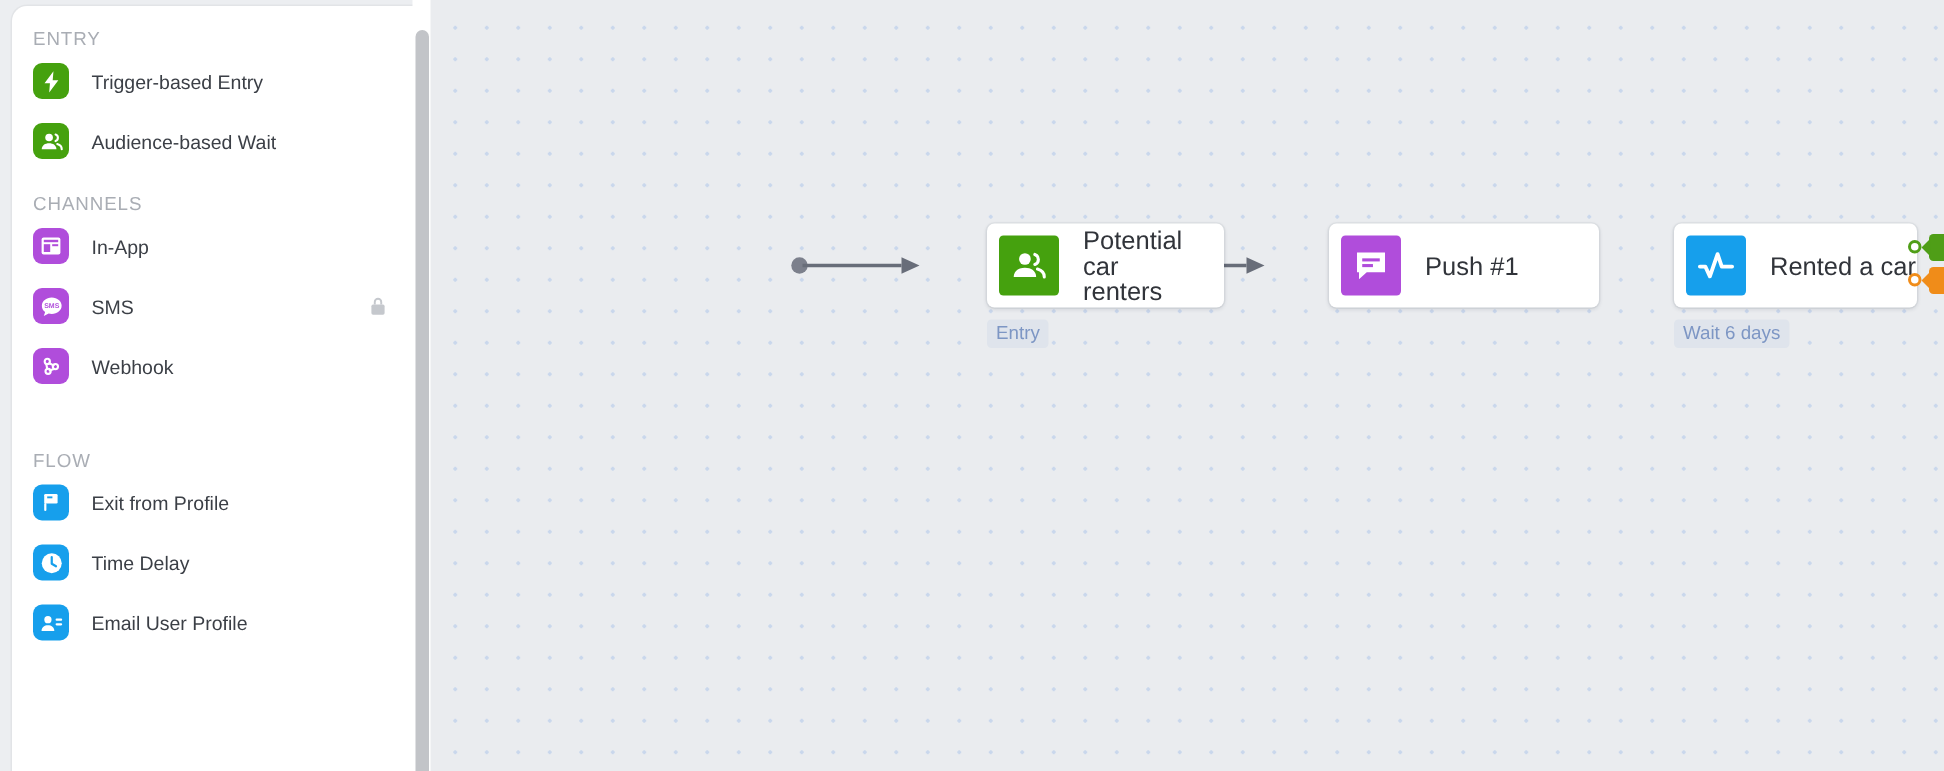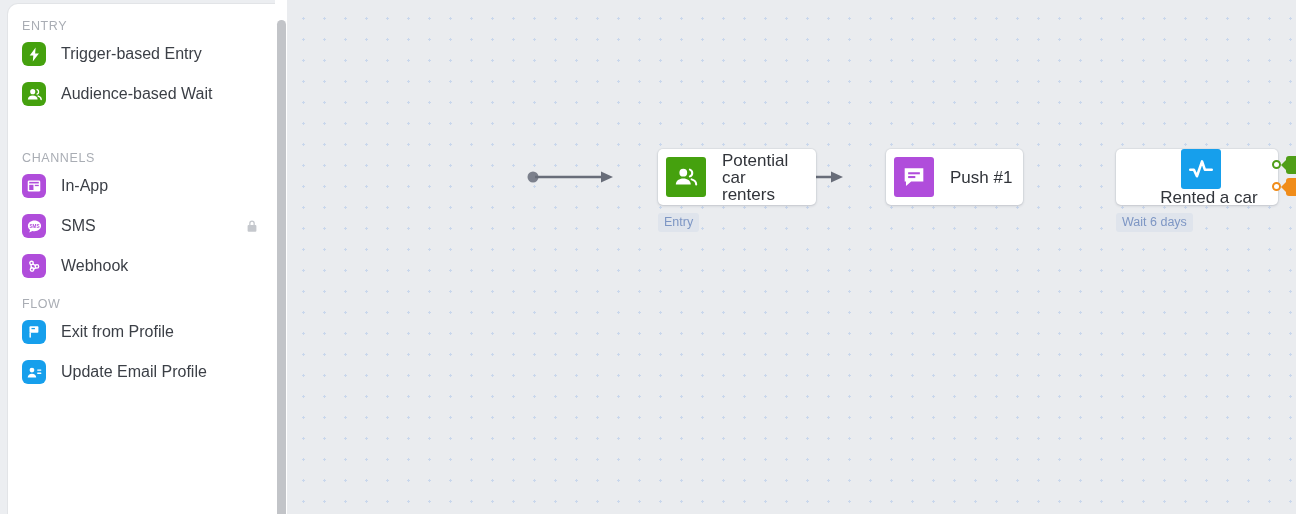--- a/index.html
+++ b/index.html
@@ -47,40 +47,40 @@
     font-size: 12.5px;
     letter-spacing: 0.6px;
     color: #a9adb4;
     font-weight: 400;
     padding: 0 0 0 14px;
     margin: 0;
     height: 16px;
     line-height: 16px;
   }
   .sec-entry  { margin-top: 14px; }
-  .sec-channels { margin-top: 36px; }
-  .sec-flow   { margin-top: 10px; }
+  .sec-channels { margin-top: 14px; }
+  .sec-flow   { margin-top: 35px; }
 
   .nav-item {
     display: flex;
     align-items: center;
     height: 40px;
     padding: 0 14px;
     position: relative;
     cursor: pointer;
   }
   .nav-item .ic {
     width: 24px; height: 24px;
     border-radius: 6px;
     display: flex; align-items: center; justify-content: center;
     flex: 0 0 auto;
   }
   .nav-item .lbl {
     margin-left: 15px;
-    font-size: 16px;
+    font-size: 13px;
     color: #3b3f46;
     white-space: nowrap;
   }
   .nav-item .lock {
     position: absolute;
     right: 26px;
     top: 50%; transform: translateY(-50%);
     width: 12px; height: 14px;
   }
   .ic svg { display:block; }
@@ -125,22 +125,22 @@
   }
   .node .ntitle {
     margin-left: 16px;
     font-size: 17px;
     color: #31343a;
     line-height: 17px;
     white-space: pre-line;
   }
 
   #node-entry { left: 374px; top: 149px; width: 158px; }
-  #node-push  { left: 602px; top: 149px; width: 137px; }
-  #node-event { left: 832px; top: 149px; width: 162px; flex-direction: column; }
+  #node-push  { left: 602px; top: 149px; width: 180px; }
+  #node-event { left: 832px; top: 149px; width: 162px; }
 
   .node-tag {
     position: absolute;
     font-size: 12.5px;
     color: #7d96c4;
     background: #dfe4ec;
     border-radius: 3px;
     padding: 2px 6px 3px 6px;
     line-height: 14px;
     white-space: nowrap;
@@ -336,31 +336,40 @@
         <span class="ic blue">
           <svg width="16" height="16" viewBox="0 0 24 24" fill="#ffffff">
             <rect x="5.2" y="3.4" width="13.4" height="9.6" rx="1.3"></rect>
             <rect x="8.2" y="5.9" width="5.2" height="1.9" fill="#169fec"></rect>
             <rect x="5.2" y="12.4" width="2.2" height="8.2" rx="1.1"></rect>
           </svg>
         </span>
         <span class="lbl">Exit from Profile</span>
       </div>
 
+      <div class="nav-item">
+        <span class="ic blue">
+          <svg width="17" height="17" viewBox="0 0 24 24">
+            <circle cx="12" cy="12" r="9.4" fill="#ffffff"></circle>
+            <path d="M12 6.3v6.1l4 2.4" fill="none" stroke="#169fec" stroke-width="2.1" stroke-linecap="round" stroke-linejoin="round"></path>
+          </svg>
+        </span>
+        <span class="lbl">Time Delay</span>
+      </div>
 
       <div class="nav-item">
         <span class="ic blue">
           <svg width="17" height="17" viewBox="0 0 24 24" fill="#ffffff">
             <circle cx="8.4" cy="8.6" r="3.4"></circle>
             <path d="M2.4 19.2c0-3.4 2.8-5.3 6-5.3s6 1.9 6 5.3z"></path>
             <rect x="15.6" y="7.6" width="6.2" height="2" rx="1"></rect>
             <rect x="15.6" y="12" width="6.2" height="2" rx="1"></rect>
           </svg>
         </span>
-        <span class="lbl">Update Email Profile</span>
+        <span class="lbl">Email User Profile</span>
       </div>
 
     </div>
 
     <div id="sb-track"></div>
     <div id="sb-thumb"></div>
   </div>
 
 </div>
 

